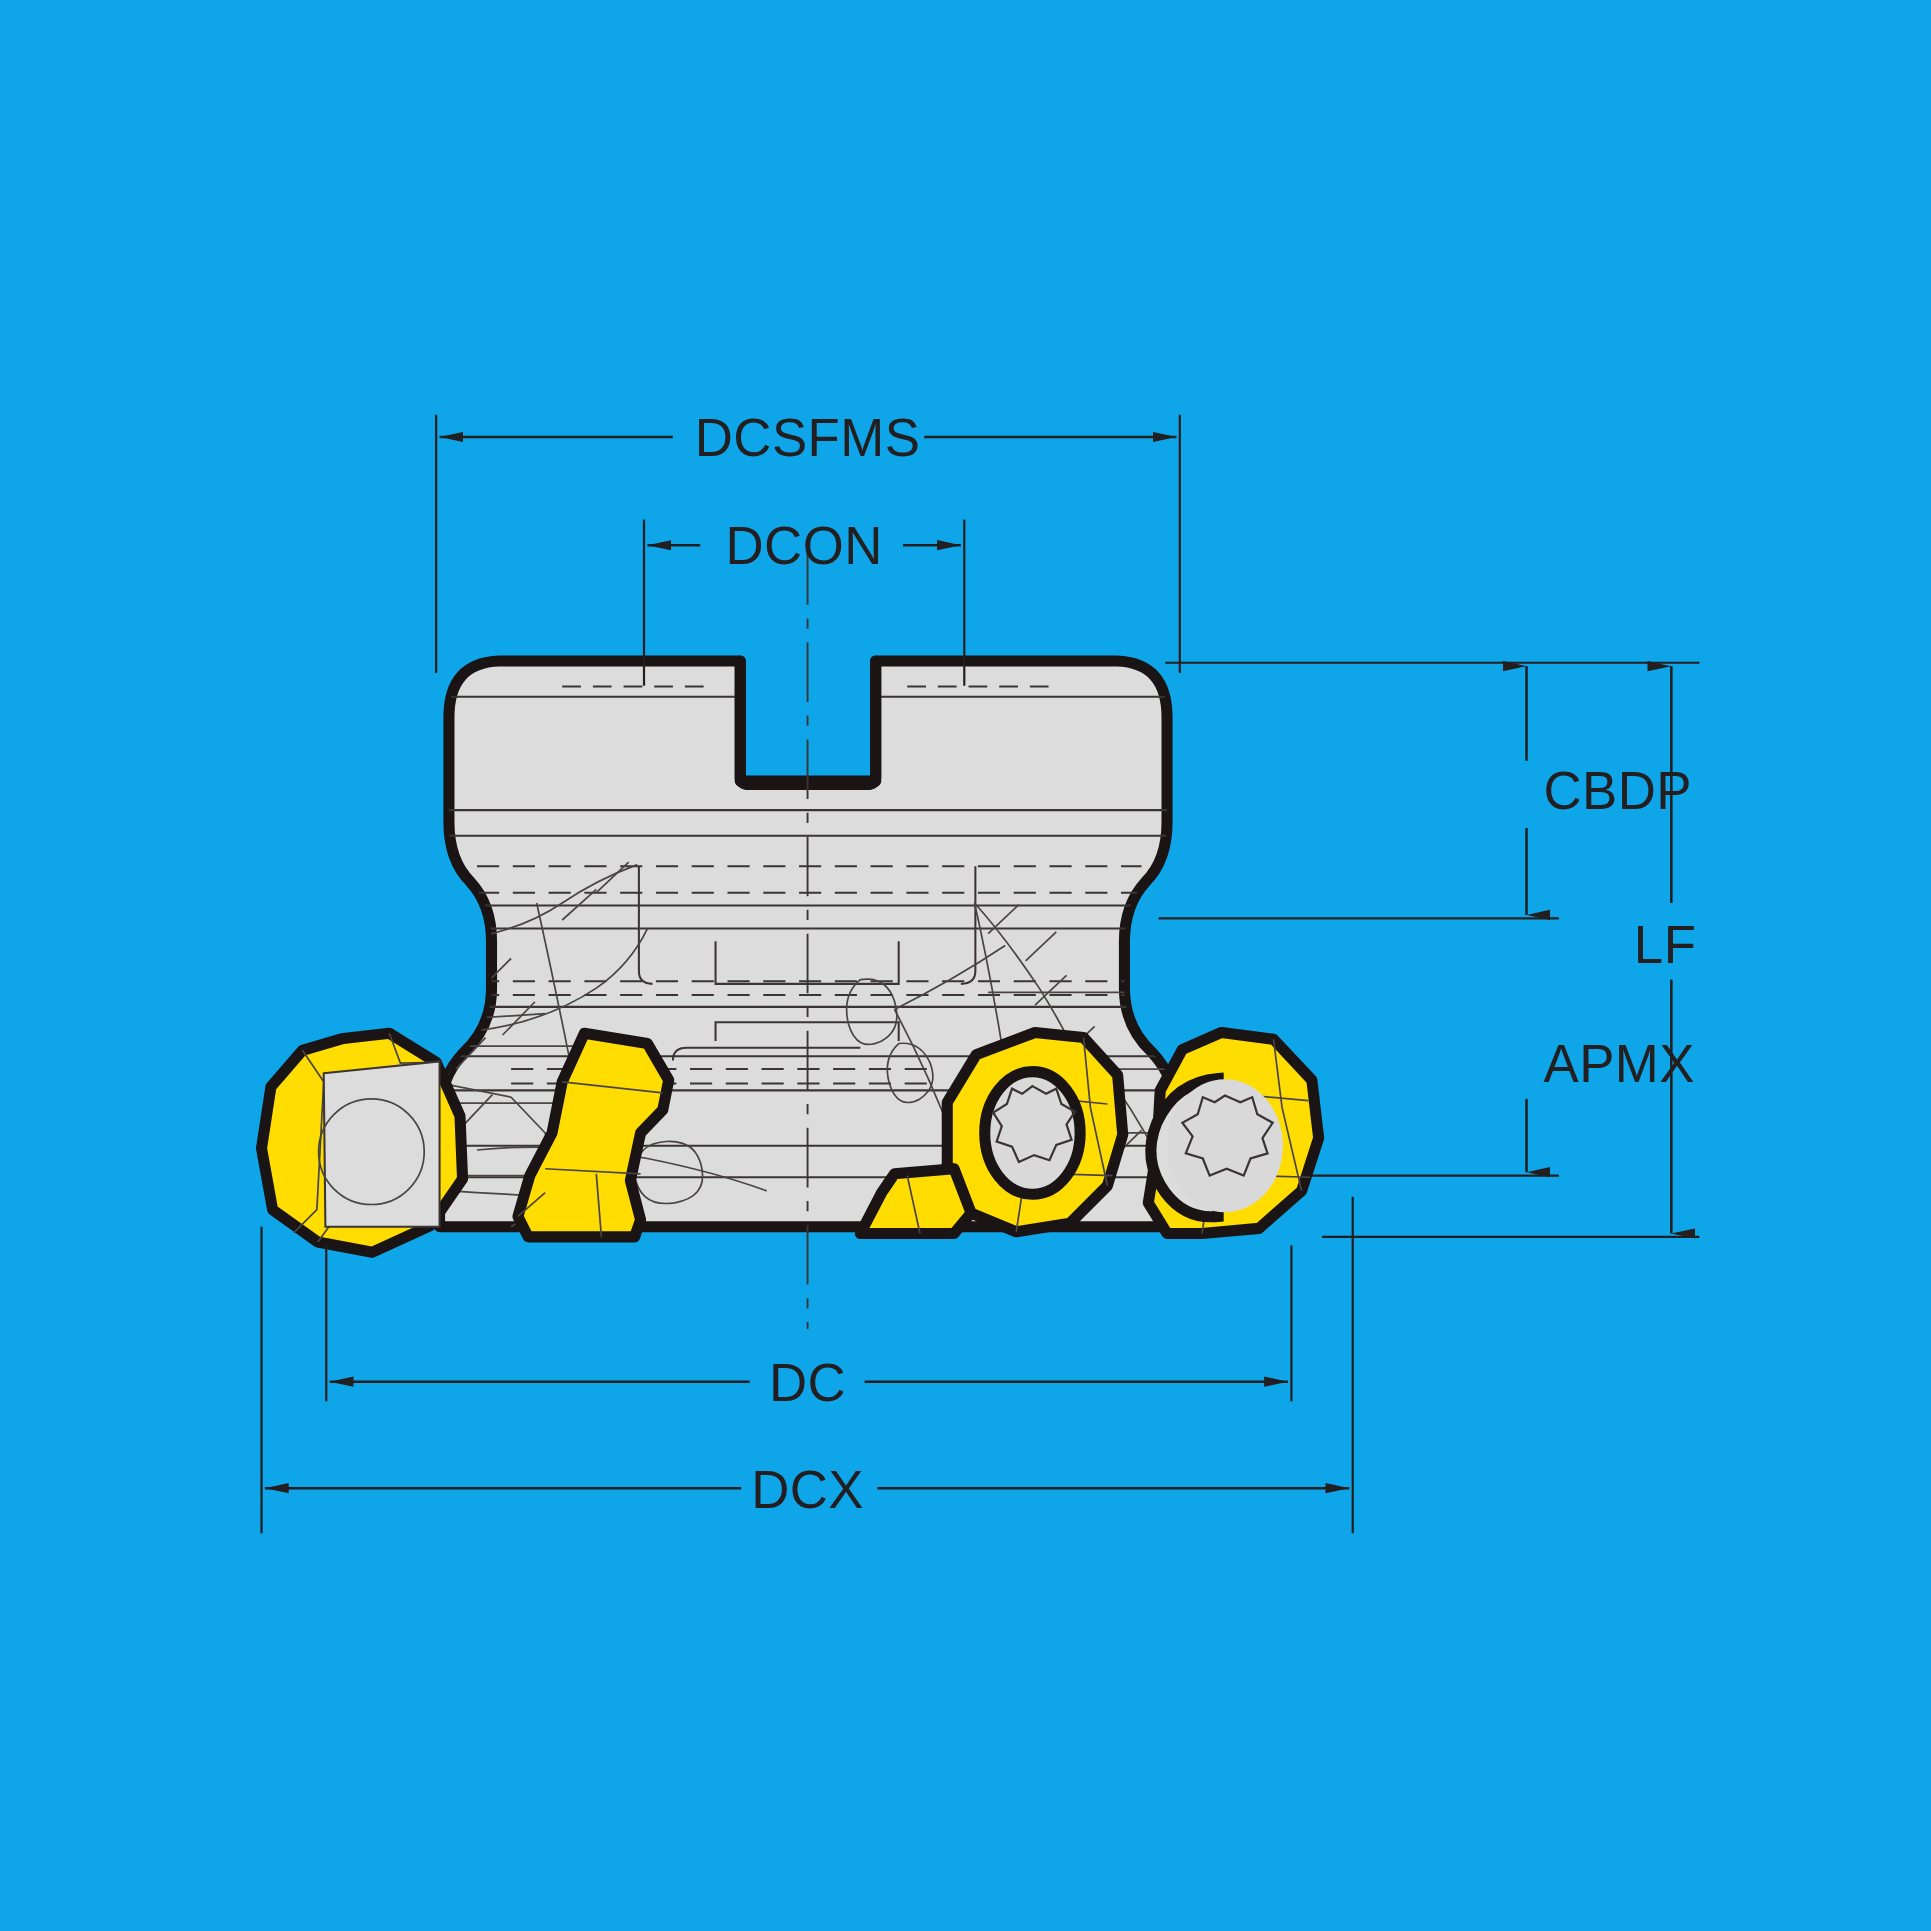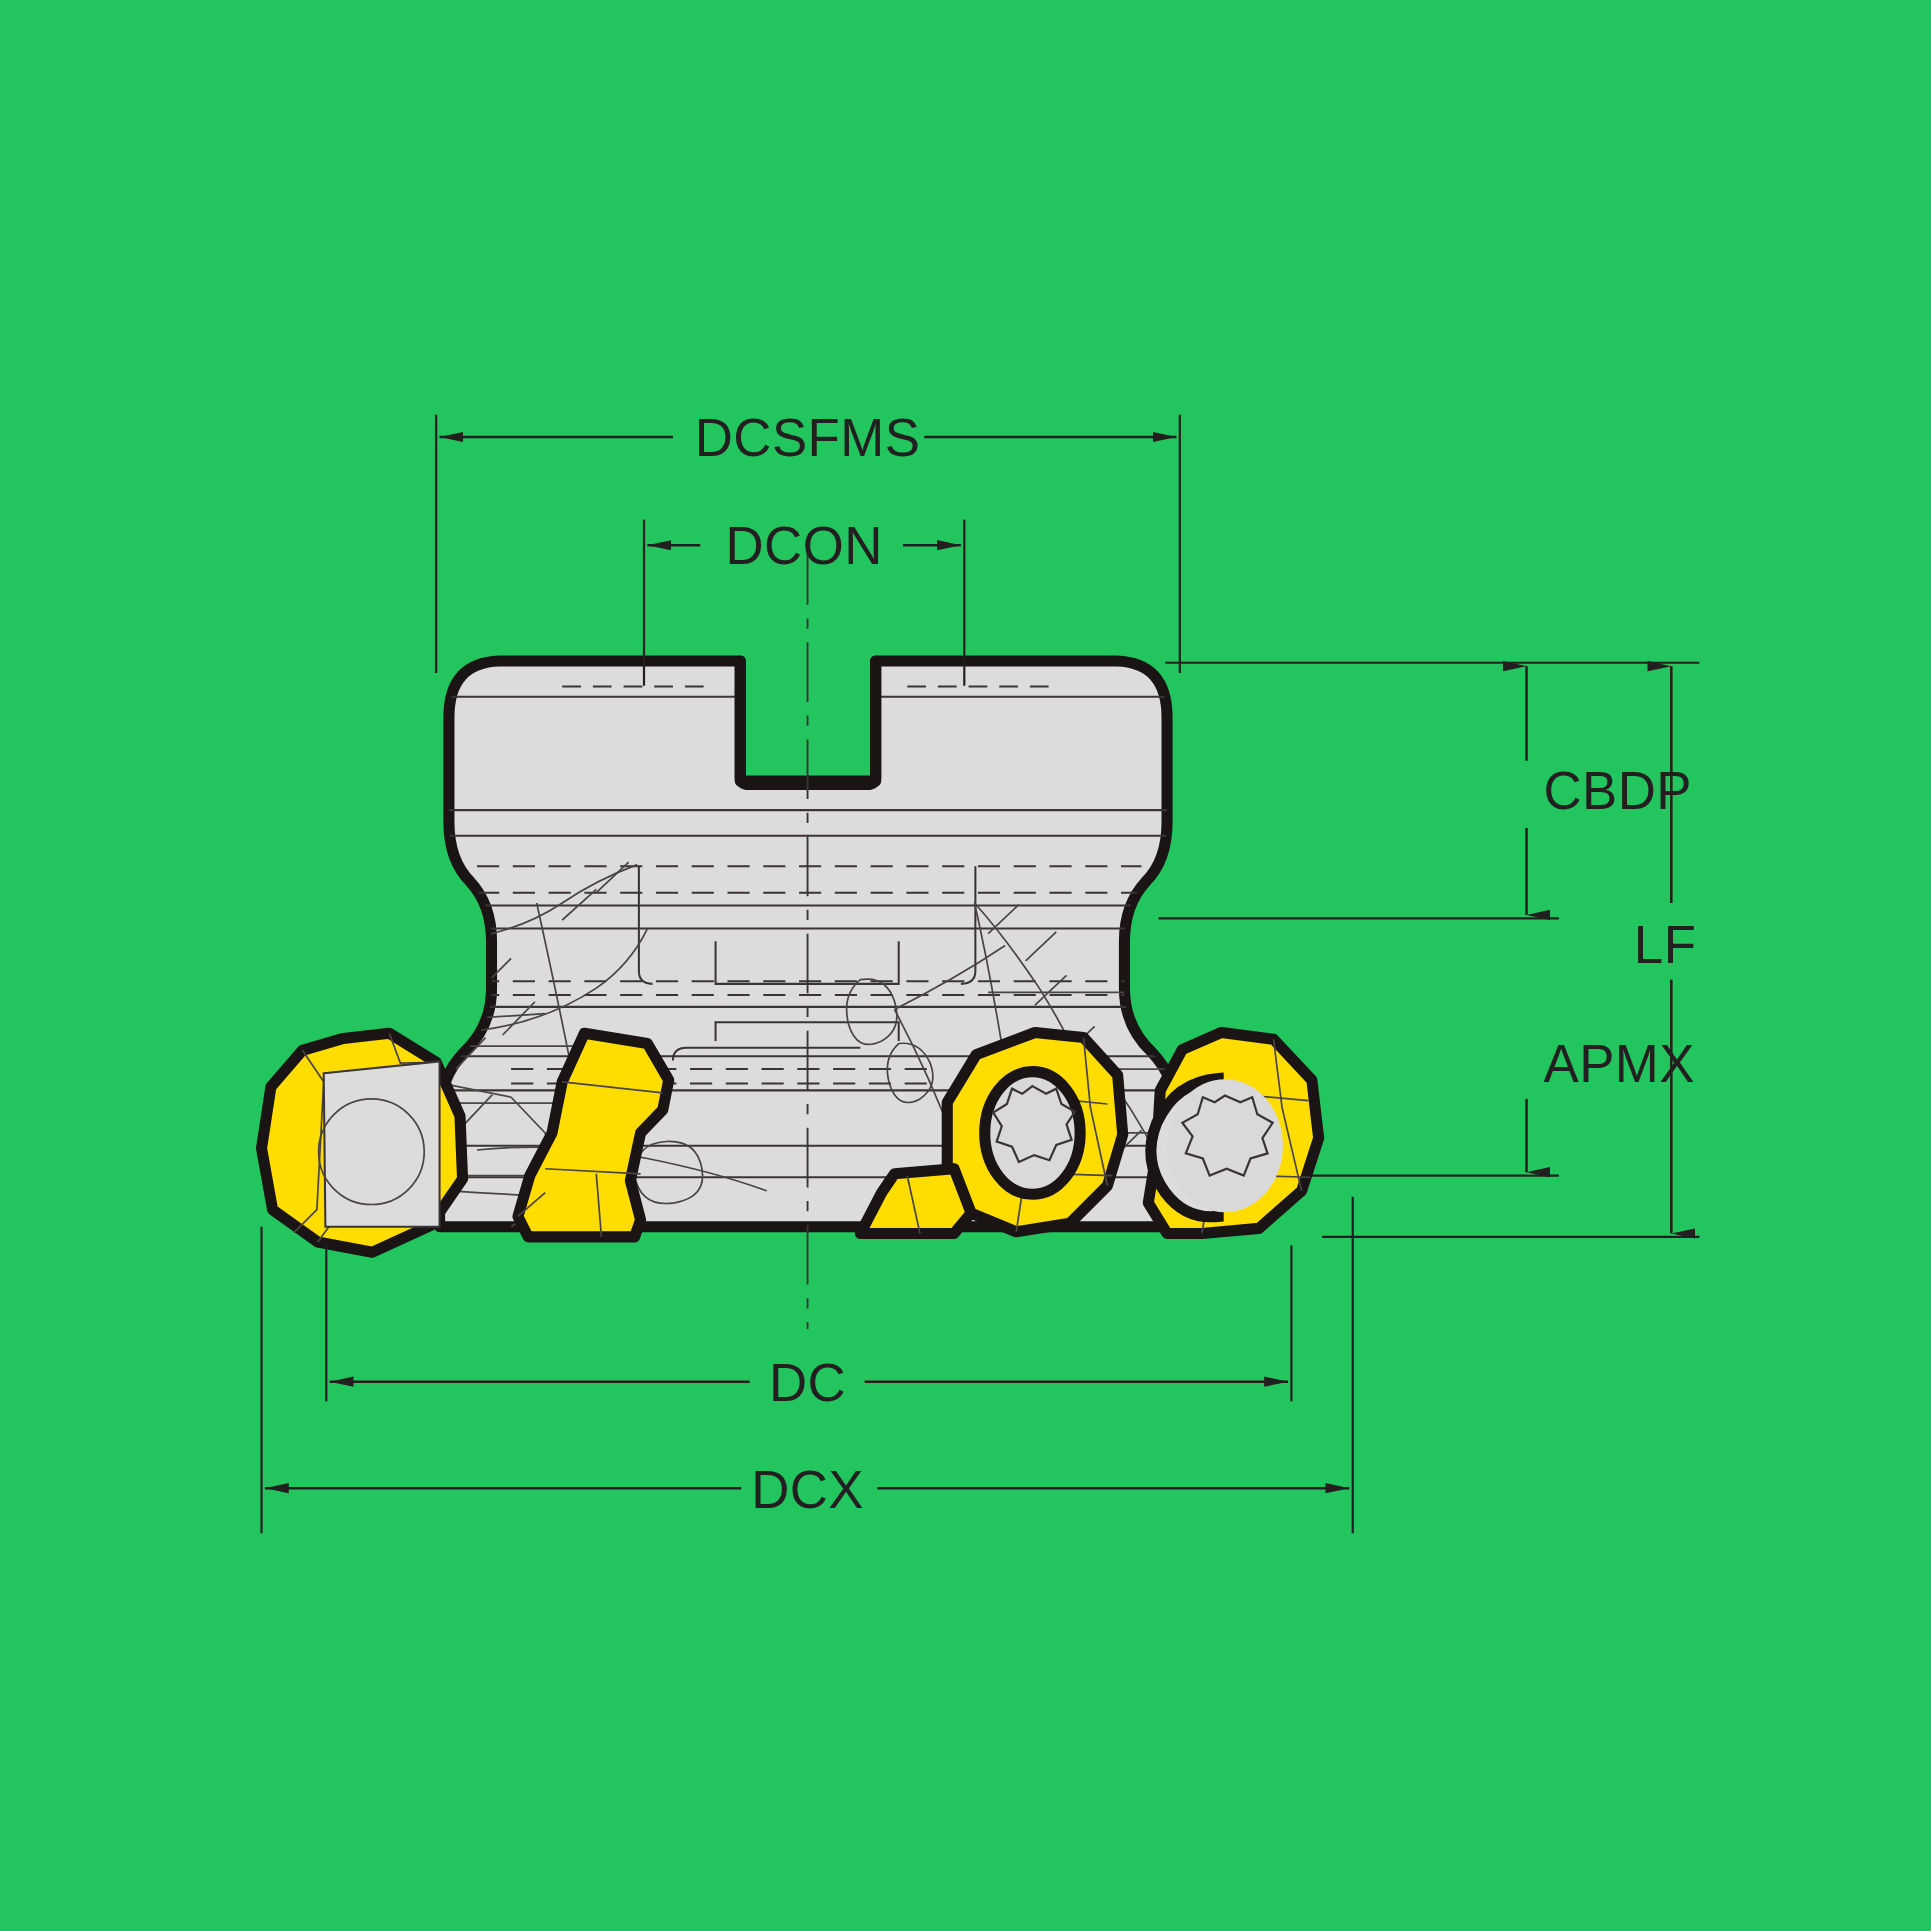--- a/index.html
+++ b/index.html
@@ -11,21 +11,21 @@
   body {
     width: 1932px;
     height: 1932px;
     overflow: hidden;
     font-family: "Liberation Sans", sans-serif;
   }
   #drawing-root {
     position: relative;
     width: 1932px;
     height: 1932px;
-    background: #22c55e;
+    background: #0ea5e9;
   }
   svg#tech-drawing {
     display: block;
     width: 1932px;
     height: 1932px;
   }
   .dim-text {
     font-family: "Liberation Sans", sans-serif;
     font-size: 62px;
     fill: #231f20;

